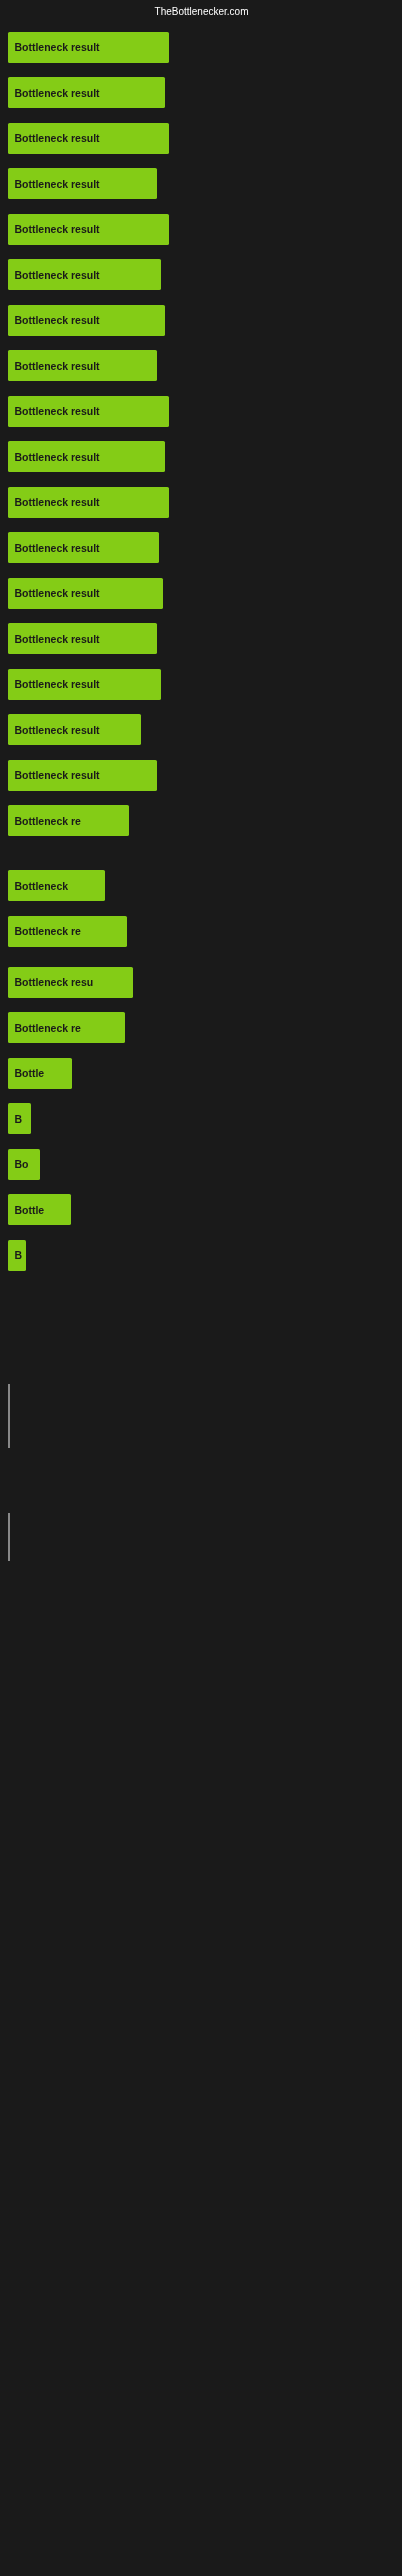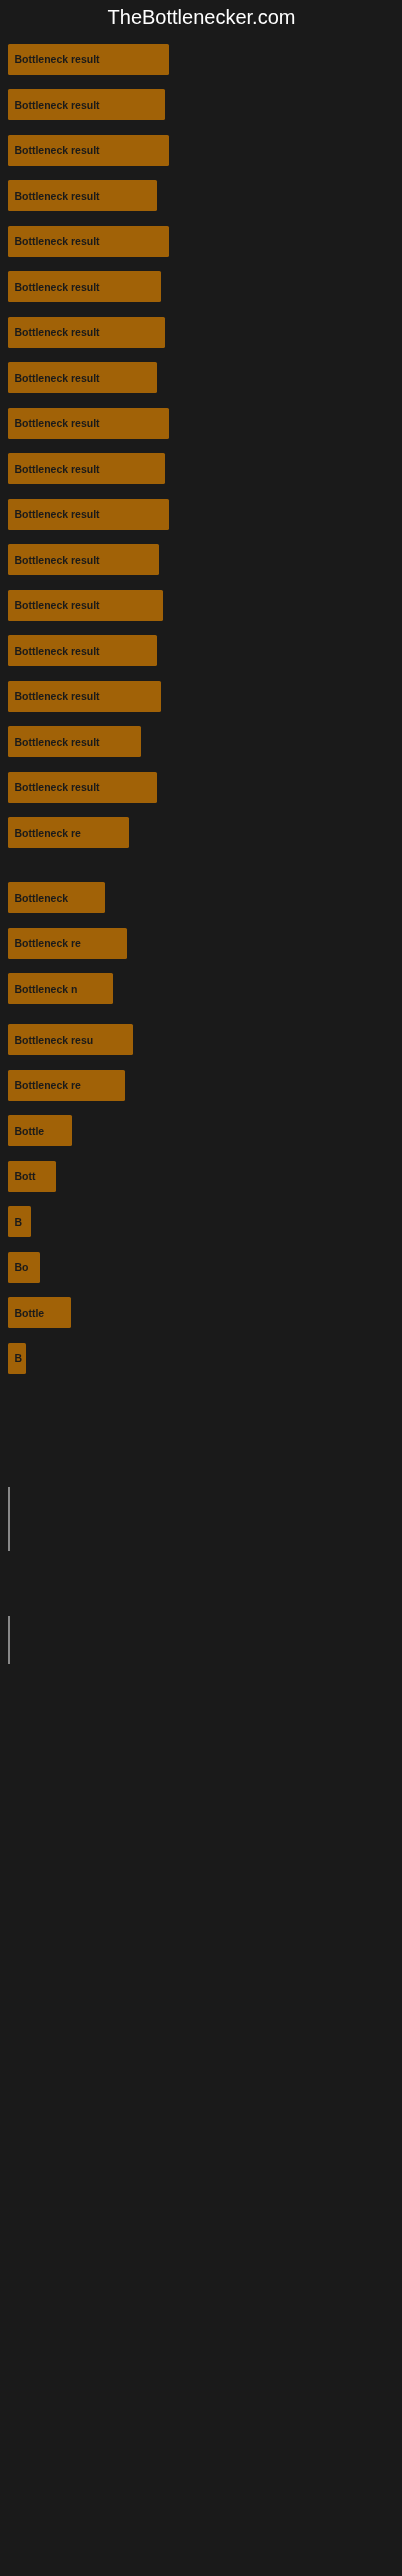--- a/index.html
+++ b/index.html
@@ -12,37 +12,37 @@
       width: 403px;
       min-height: 2576px;
       background-color: #1a1a1a;
       font-family: Arial, sans-serif;
       position: relative;
     }
 
     .site-title {
       text-align: center;
       color: #ffffff;
-      font-size: 20px;
+      font-size: 10px;
       padding: 6.4px 0;
       font-weight: normal;
     }
 
     .bars-container {
       padding: 0 8px;
       margin-top: 8px;
     }
 
     .bar-row {
       margin-bottom: 14.5px;
       position: relative;
     }
 
     .bar {
-      background-color: #a16207;
+      background-color: #84cc16;
       height: 31px;
       display: flex;
       align-items: center;
       padding-left: 6.4px;
       border-radius: 1.6px;
       overflow: hidden;
       white-space: nowrap;
     }
 
     .bar-label {
@@ -162,42 +162,32 @@
       <div class="bar" style="width: 97px; height: 31px; margin-top: 34px;">
         <span class="bar-label">Bottleneck</span>
       </div>
     </div>
     <div class="bar-row">
       <div class="bar" style="width: 119px; height: 31px;">
         <span class="bar-label">Bottleneck re</span>
       </div>
     </div>
     <div class="bar-row">
-      <div class="bar" style="width: 105px; height: 31px;">
-        <span class="bar-label">Bottleneck n</span>
-      </div>
-    </div>
-    <div class="bar-row">
       <div class="bar" style="width: 125px; height: 31px; margin-top: 20px;">
         <span class="bar-label">Bottleneck resu</span>
       </div>
     </div>
     <div class="bar-row">
       <div class="bar" style="width: 117px; height: 31px;">
         <span class="bar-label">Bottleneck re</span>
       </div>
     </div>
     <div class="bar-row">
       <div class="bar" style="width: 64px; height: 31px;">
         <span class="bar-label">Bottle</span>
-      </div>
-    </div>
-    <div class="bar-row">
-      <div class="bar" style="width: 48px; height: 31px;">
-        <span class="bar-label">Bott</span>
       </div>
     </div>
     <div class="bar-row">
       <div class="bar" style="width: 22.5px; height: 31px;">
         <span class="bar-label">B</span>
       </div>
     </div>
     <div class="bar-row">
       <div class="bar" style="width: 32px; height: 31px;">
         <span class="bar-label">Bo</span>

